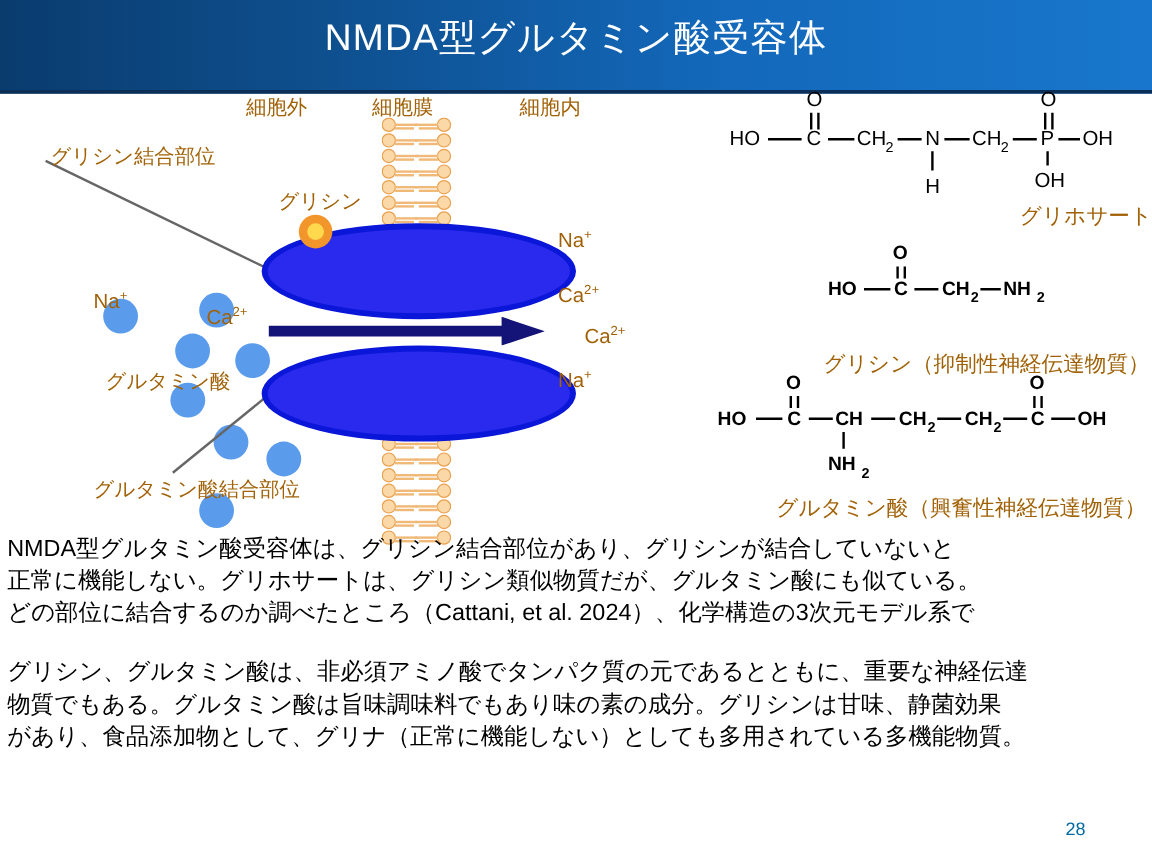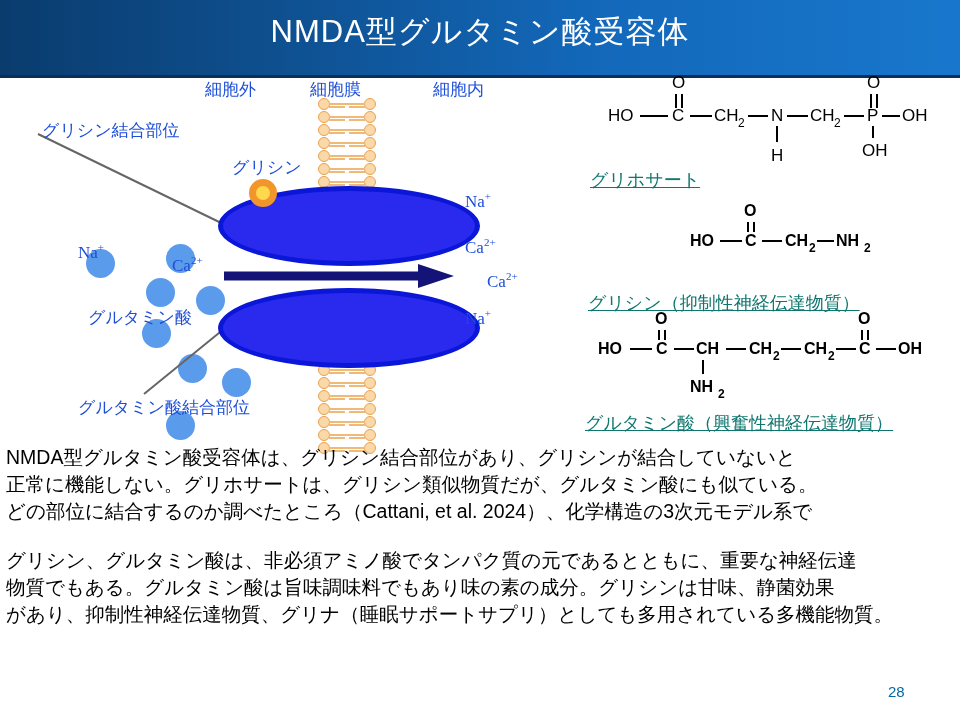--- a/index.html
+++ b/index.html
@@ -45,22 +45,21 @@
   
   #diagram {
     position: absolute;
     left: 0; top: 66px;
     width: 600px; height: 370px;
   }
   .dg-label {
     position: absolute;
     font-size: 17px;
     white-space: nowrap;
-    color: #1d4ed8;
-    font-family: Liberation Serif, serif;
+    color: #a16207;
   }
 
   
   #lbl-extracell { left: 205px; top: 12px; }
   #lbl-membrane  { left: 310px; top: 12px; }
   #lbl-intracell { left: 420px; top: 12px; margin-left: 13px; }
 
   
   #lbl-glycine-site { left: 42px; top: 53px; }
   #lbl-glycine      { left: 232px; top: 90px; }
@@ -161,25 +160,24 @@
 
   
   #chem-panel {
     position: absolute;
     left: 590px; top: 66px;
     width: 370px; height: 370px;
   }
   .chem-caption {
     position: absolute;
     width: 100%;
-    text-align: left;
+    text-align: right;
     font-size: 18px;
     white-space: nowrap;
-    color: #0f766e;
-    text-decoration: underline;
+    color: #a16207;
   }
   #cap-glyphosate { top: 102px; }
   #cap-glycine    { top: 225px; left: -2px; }
   #cap-glutamate  { top: 345px; left: -5px; }
   .struct {
     position: absolute;
     left: 0;
   }
   #struct-glyphosate { top: 0px; }
   #struct-glycine    { top: 128px; }
@@ -481,17 +479,17 @@
     <div class="tline">NMDA型グルタミン酸受容体は、グリシン結合部位があり、グリシンが結合していないと</div>
     <div class="tline">正常に機能しない。グリホサートは、グリシン類似物質だが、グルタミン酸にも似ている。</div>
     <div class="tline">どの部位に結合するのか調べたところ（Cattani, et al. 2024）、化学構造の3次元モデル系で</div>
   </div>
 
   <div id="para-gap"></div>
 
   <div class="para">
     <div class="tline">グリシン、グルタミン酸は、非必須アミノ酸でタンパク質の元であるとともに、重要な神経伝達</div>
     <div class="tline">物質でもある。グルタミン酸は旨味調味料でもあり味の素の成分。グリシンは甘味、静菌効果</div>
-    <div class="tline">があり、抑制性神経伝達物質、グリナ（睡眠サポートサプリ）としても多用されている多機能物質。</div>
+    <div class="tline">があり、食品添加物として、グリナ（正常に機能しない）としても多用されている多機能物質。</div>
   </div>
 </div>
 
 <div id="page-number">28</div>
 
 </body></html>

